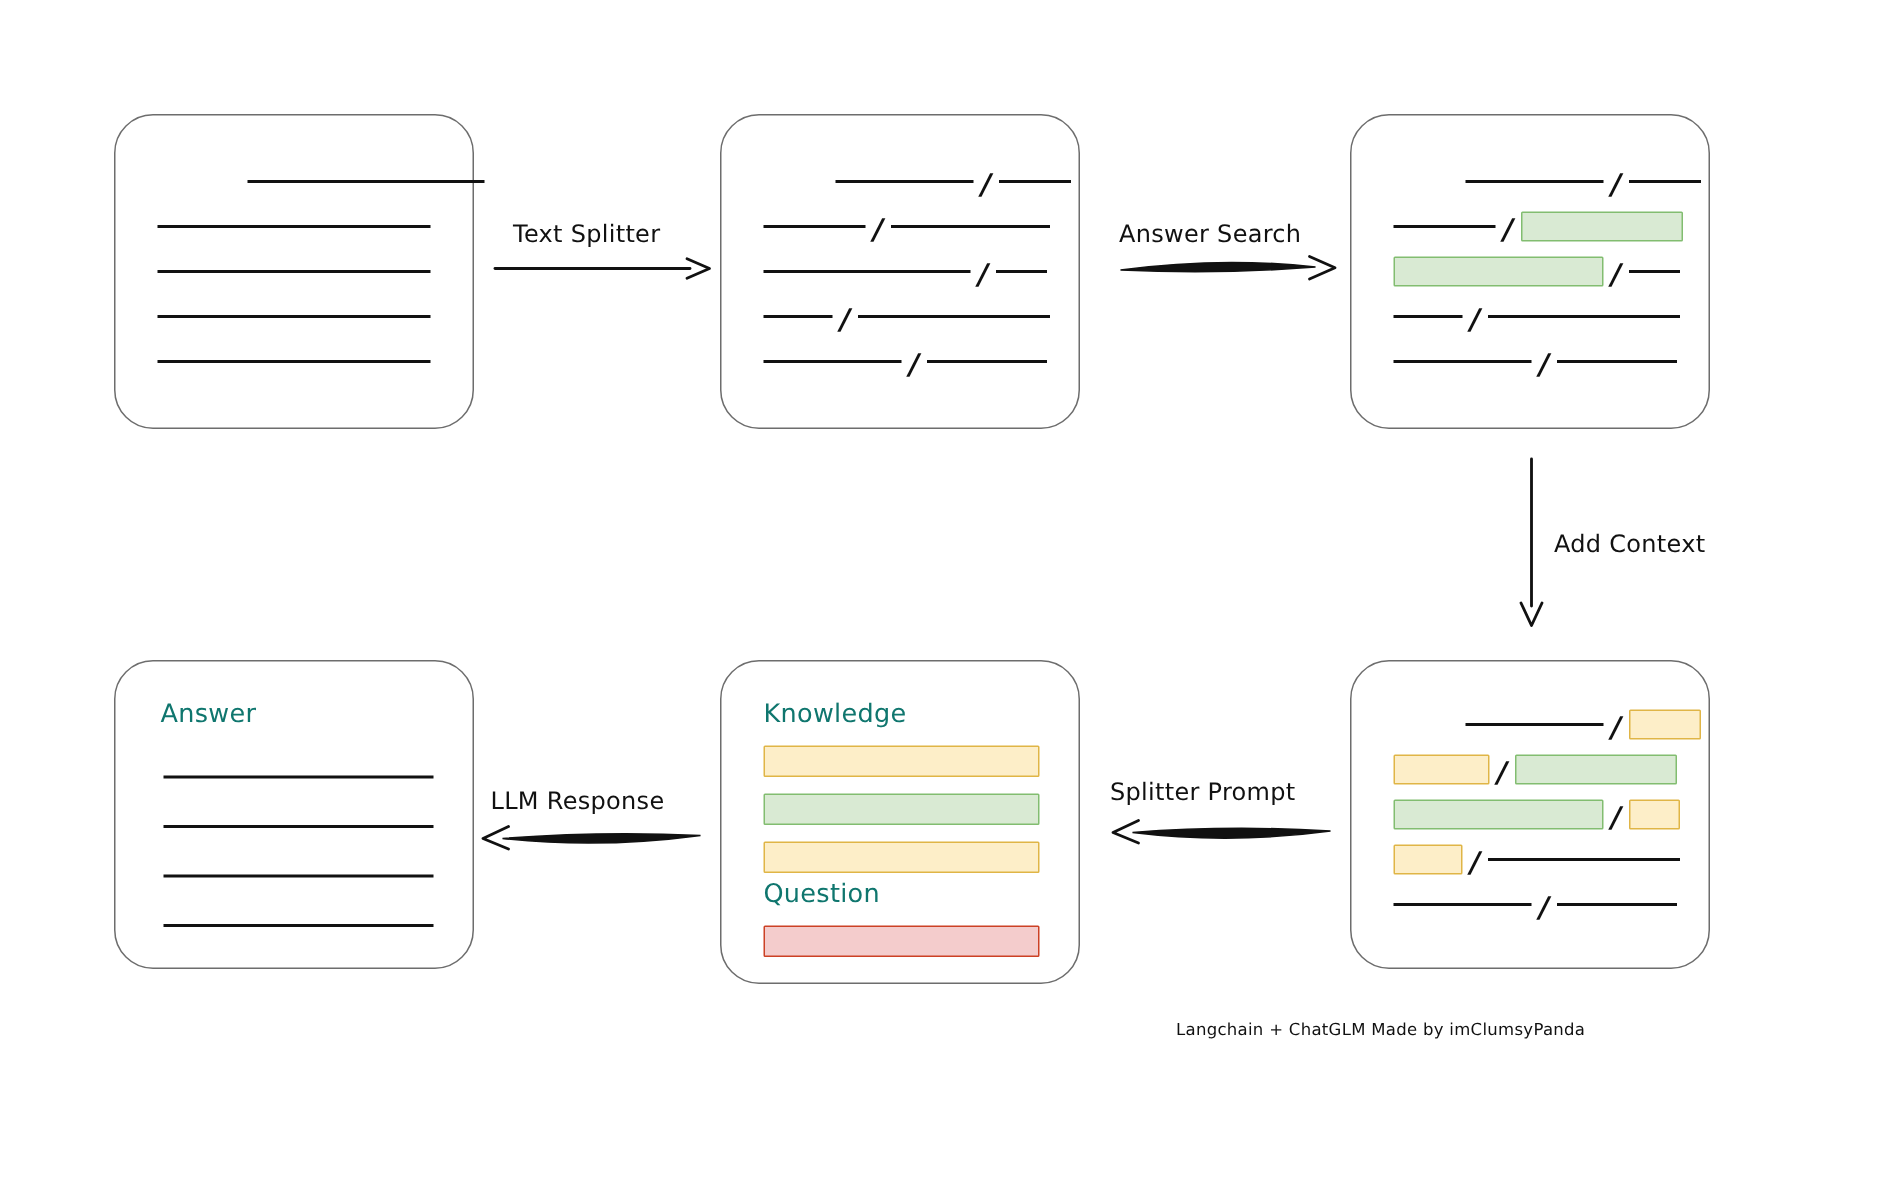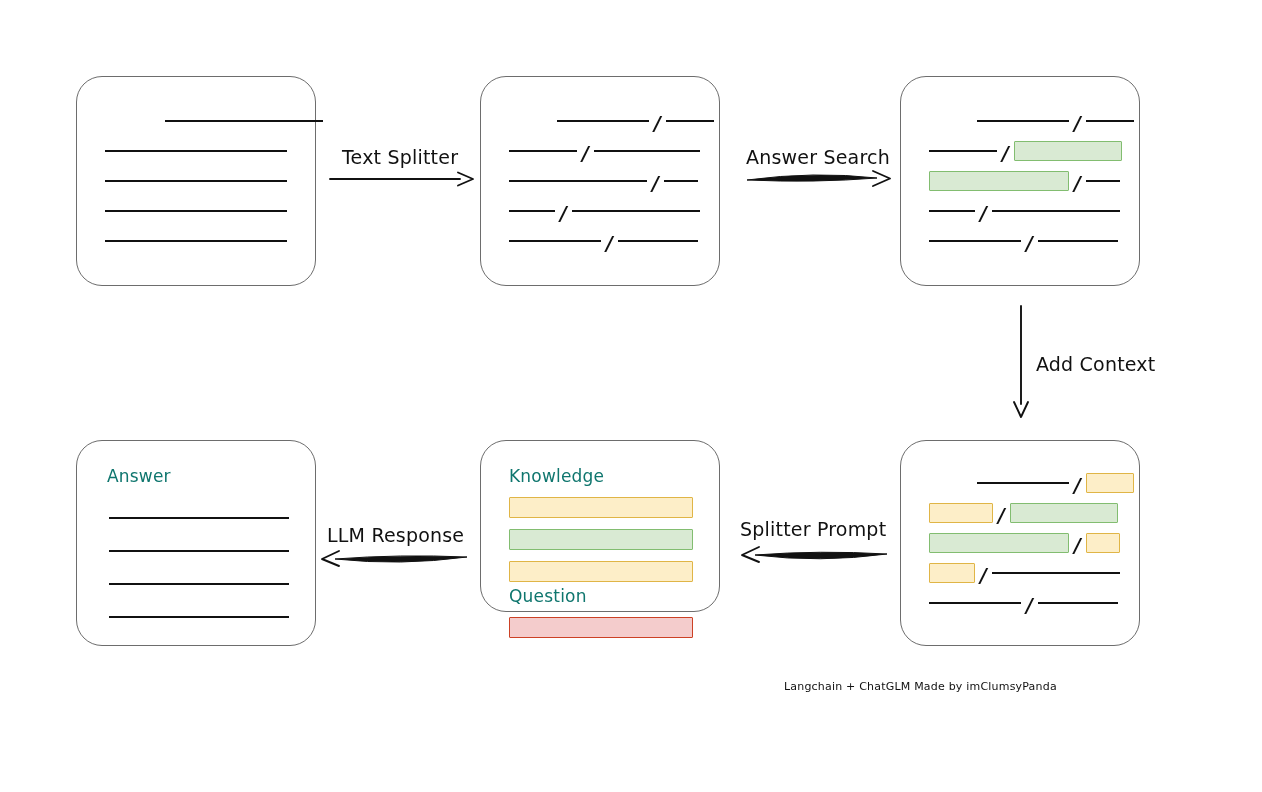--- a/index.html
+++ b/index.html
@@ -89,21 +89,21 @@
   .ansline {
     position: absolute;
     height: 0;
     border-bottom: 2.2px solid #111111;
   }
 
   
   .arrow-label {
     position: absolute;
     font-family: "DejaVu Sans", sans-serif;
-    font-size: 19px;
+    font-size: 16px;
     color: #111111;
     white-space: nowrap;
     letter-spacing: .2px;
   }
   .arrow-svg { position: absolute; overflow: visible; }
 
   
   .footer {
     position: absolute;
     font-family: "DejaVu Sans", sans-serif;
@@ -267,21 +267,21 @@
       </div>
     </div>
 </div>
 
 <div class="arrow-label" style="left:740px; top:518px;">Splitter Prompt</div>
 <svg class="arrow-svg" style="left:738px; top:542px;" width="152" height="24" viewBox="0 0 152 24">
   <path d="M149,12 Q82,21 17,13 Q82,8 149,12 Z" fill="#111" stroke="#111" stroke-width="1"></path>
   <path d="M21,5 L4,13 L21,20" stroke="#111" stroke-width="1.9" fill="none" stroke-linejoin="round" stroke-linecap="round"></path>
 </svg>
 
-<div class="card" id="card-prompt" style="left:480px; top:440px; width:240px; height:172px;">
+<div class="card" id="card-prompt" style="left:480px; top:440px; width:240px; height:216px;">
   <div class="boxlabel" style="left:28px; top:25px;">Knowledge</div>
   <div class="bar yellow" style="left:28px; top:56px; width:184px;"></div>
   <div class="bar green" style="left:28px; top:88px; width:184px;"></div>
   <div class="bar yellow" style="left:28px; top:120px; width:184px;"></div>
   <div class="boxlabel" style="left:28px; top:145px;">Question</div>
   <div class="bar red" style="left:28px; top:176px; width:184px;"></div>
 </div>
 
 <div class="arrow-label" style="left:327px; top:524px;">LLM Response</div>
 <svg class="arrow-svg" style="left:318px; top:546px;" width="152" height="24" viewBox="0 0 152 24">

